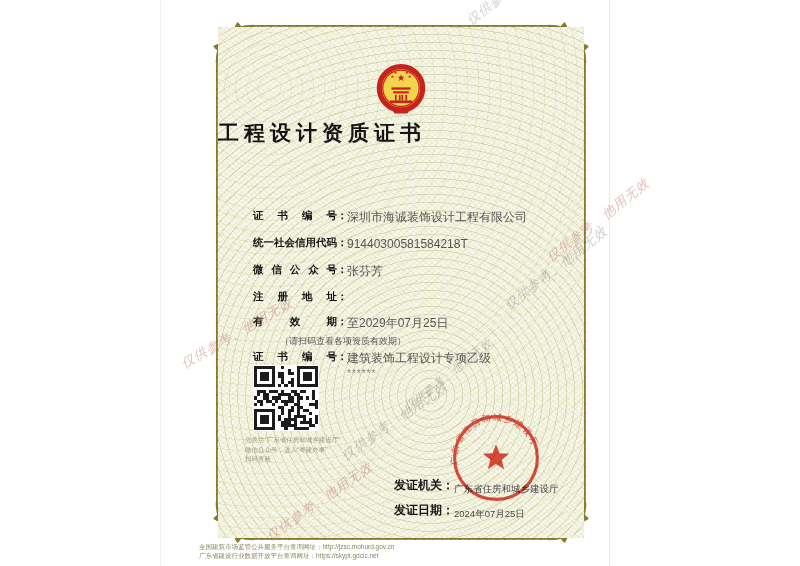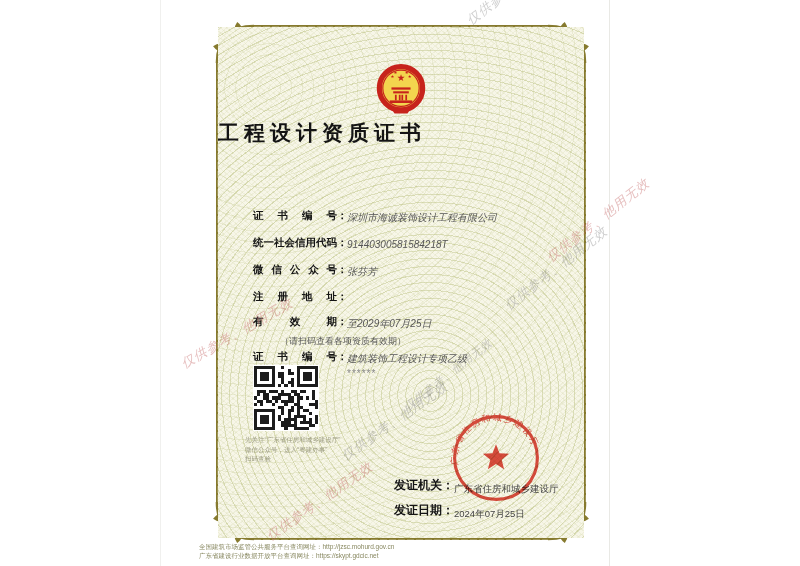--- a/index.html
+++ b/index.html
@@ -46,21 +46,21 @@
 
   .certno { position:absolute; left:190px; top:146px; font-size:11.5px; color:#222; white-space:nowrap; }
   .certno .lbl { font-weight:bold; }
   .certno .val { font-size:12px; color:#666; }
 
   .fields { position:absolute; left:35px; top:180px; width:320px; }
   .frow { display:flex; line-height:17px; margin-bottom:8px; }
   .f-label { width:84px; font-size:10.5px; font-weight:bold; color:#141414;
     text-align:justify; text-align-last:justify; }
   .f-colon { width:10px; font-size:10.5px; font-weight:bold; color:#141414; }
-  .f-value { font-size:10px; color:#555; white-space:nowrap; padding-top:2px;font-style:italic; }
+  .f-value { font-size:12px; color:#555; white-space:nowrap; padding-top:2px; }
   .f-note { line-height:12px; margin:-4px 0 0 27px; font-size:9px; color:#555;font-family:Liberation Mono, monospace; }
   .f-stars { line-height:10px; margin:-6px 0 0 94px; font-size:10px; color:#888; letter-spacing:1px; }
 
   .qr { position:absolute; left:35px; top:338px; width:66px; height:66px; background:#fff; padding:1px; }
   .qr svg { width:100%; height:100%; display:block; }
   .qr-caption { position:absolute; left:27px; top:408px; width:130px;
     font-size:6.5px; line-height:9.5px; color:#9a9a80; }
 
   .issue { position:absolute; left:176px; top:430px;margin-top:20px; }
   .irow { display:flex; line-height:17px; margin-bottom:5px; white-space:nowrap; }

